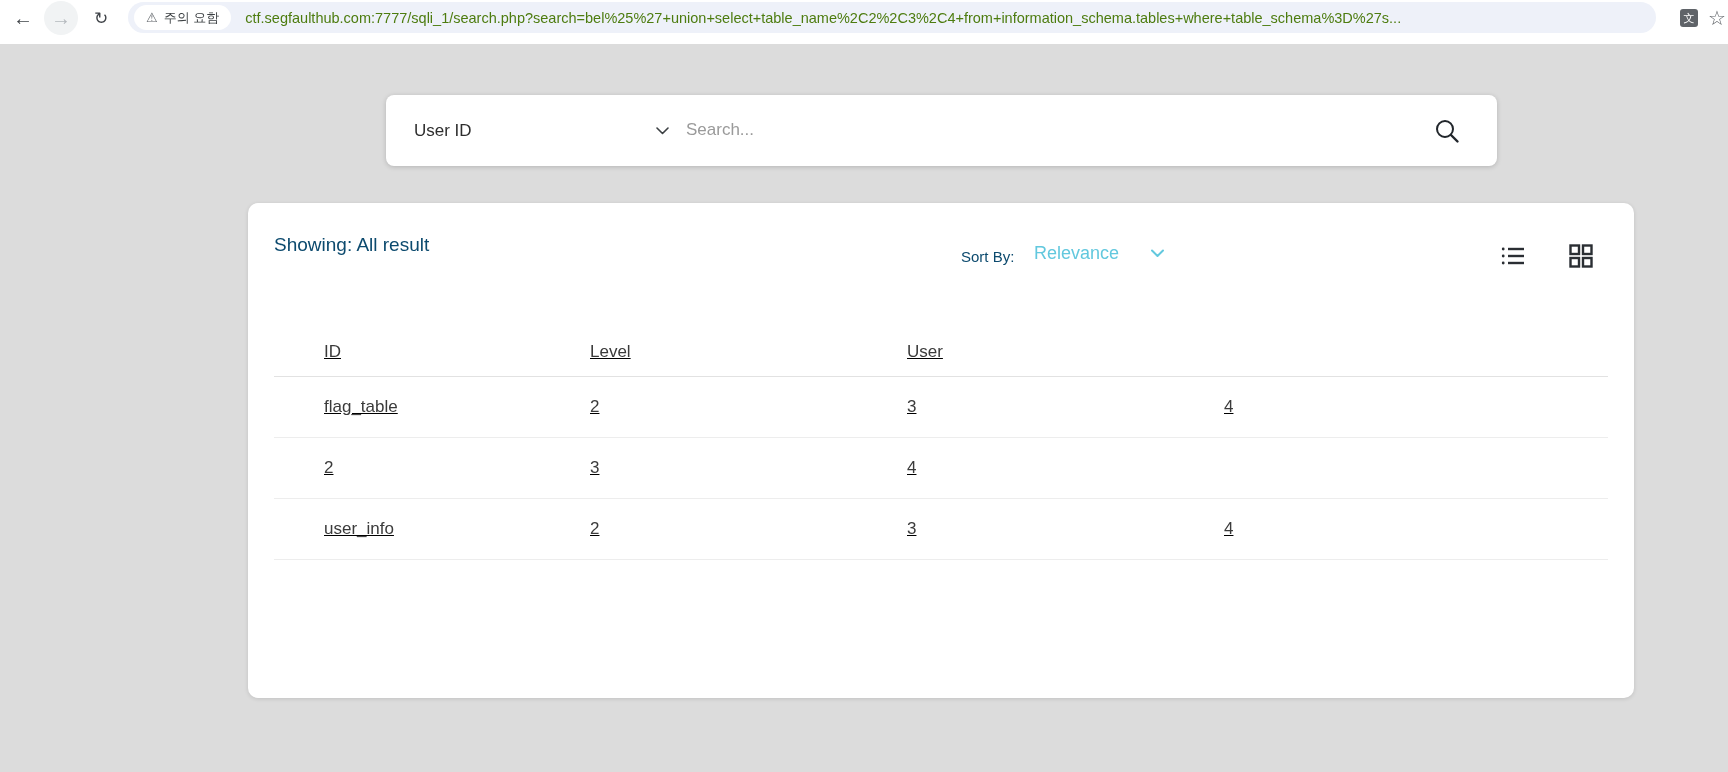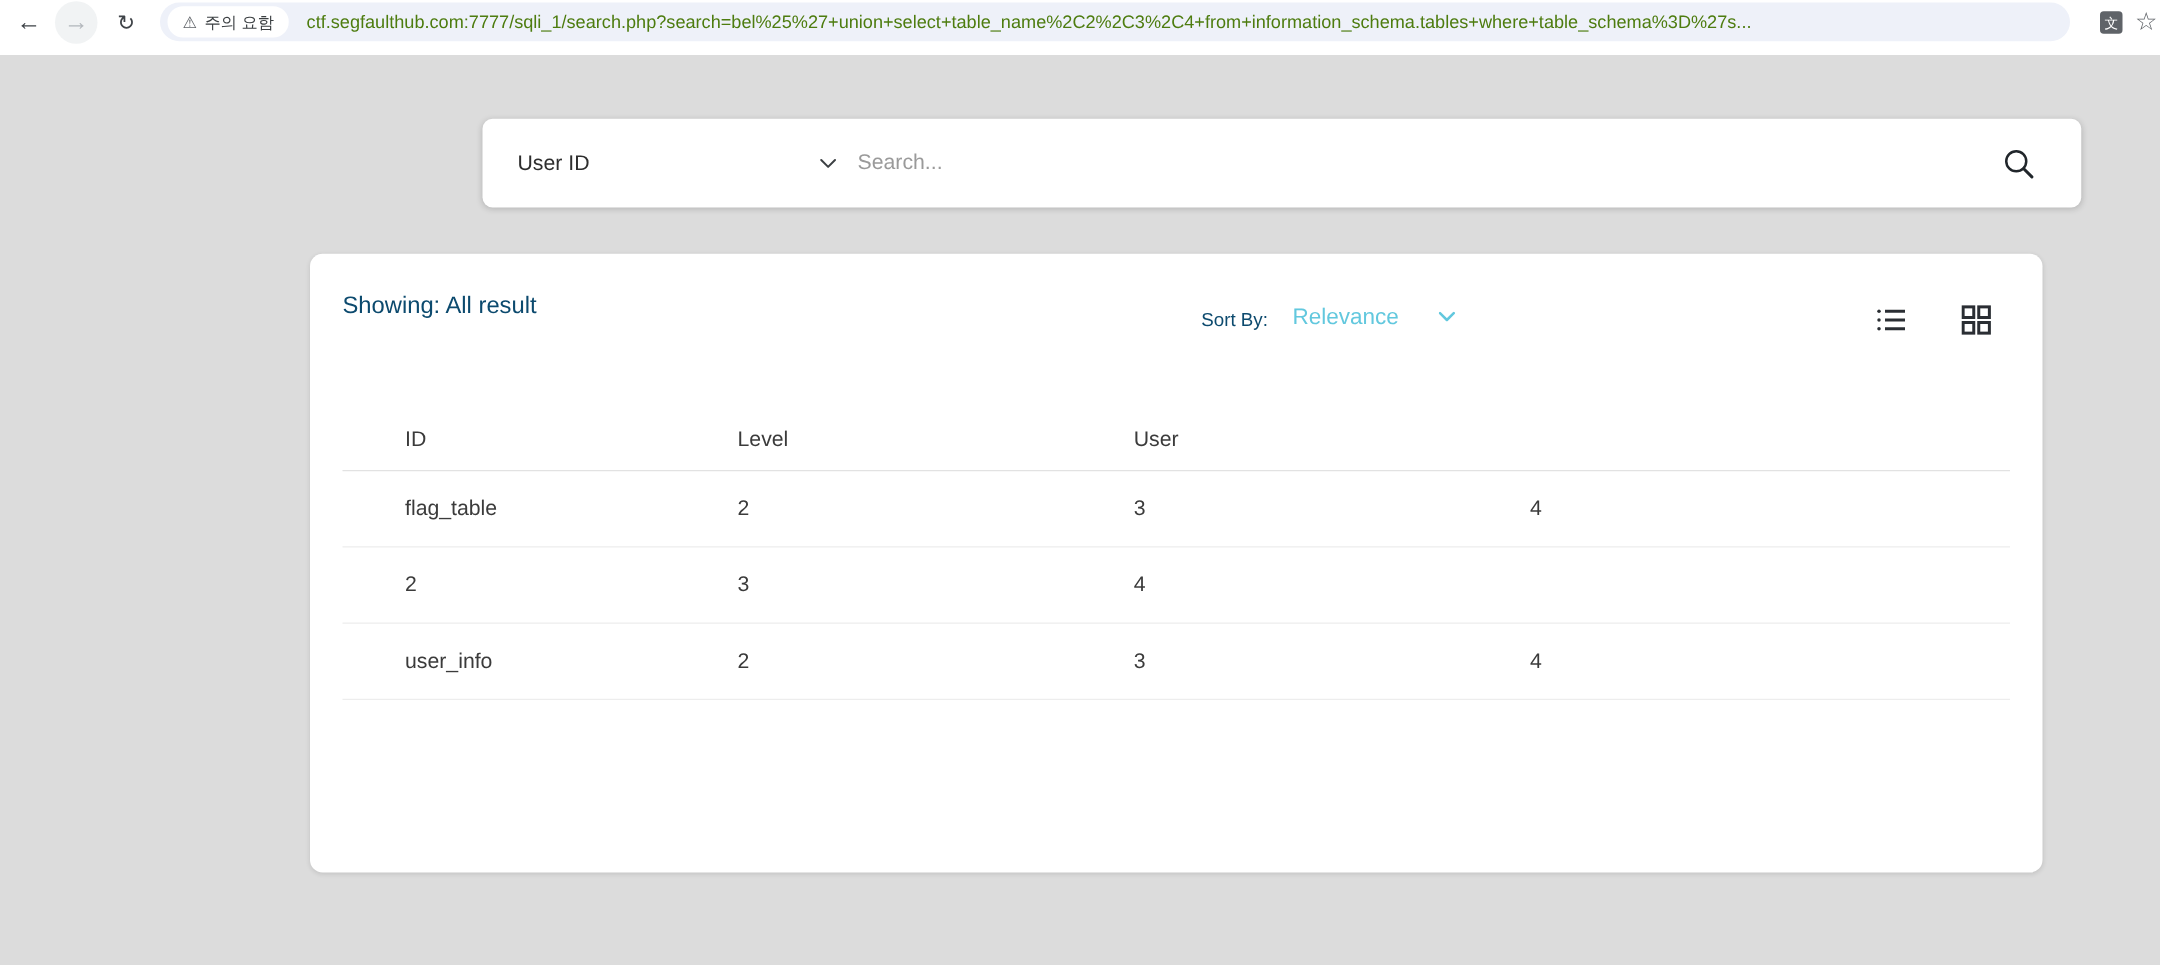--- a/index.html
+++ b/index.html
@@ -27,21 +27,21 @@
               align-items:center; gap:10px; padding-right:2px; background:#fff; }
   .translate-ic { width:18px; height:18px; background:#5f6368; border-radius:3px;
                   color:#fff; font-size:11px; display:flex; align-items:center;
                   justify-content:center; cursor:pointer; }
   .star-ic { font-size:20px; color:#5f6368; cursor:pointer; line-height:1; }
 
   
   .page { position:relative; width:1728px; height:728px; background:#dcdcdc; }
 
   
-  .search-card { position:absolute; left:386px; top:51px; width:1279px; height:71px;
+  .search-card { position:absolute; left:386px; top:51px; width:1111px; height:71px;
                  background:#fff; border-radius:8px; box-shadow:0 1px 5px rgba(0,0,0,.18);
                  display:flex; align-items:center; }
   .cat-select { position:absolute; left:28px; top:0; height:71px; width:260px;
                 display:flex; align-items:center; cursor:pointer; }
   .cat-label { font-size:17px; color:#2e2e2e; }
   .cat-chev { position:absolute; left:242px; top:32px; }
   .search-input { position:absolute; left:300px; top:18px; width:980px; height:34px;
                   border:none; outline:none; font-size:17px; color:#333;
                   font-family:"Liberation Sans", sans-serif; background:transparent; }
   .search-input::placeholder { color:#9a9a9a; }
@@ -58,21 +58,21 @@
   .sort-select { position:absolute; left:786px; top:40px; display:flex; align-items:center;
                  gap:32px; cursor:pointer; }
   .sort-value { font-size:18px; color:#62c8de; }
   .view-toggle { position:absolute; top:41px; width:24px; height:24px; cursor:pointer; }
   .view-list { left:1253px; }
   .view-grid { left:1321px; }
 
   
   .tbl { position:absolute; left:26px; right:26px; top:124px; font-weight:300; }
   .tbl-row { display:grid; grid-template-columns:316px 317px 317px 1fr;
-             align-items:center; height:61px; border-bottom:1px solid #ededed; }
+             align-items:center; height:61px; border-bottom:1px solid #ededed;text-decoration:underline; }
   .tbl-head { height:50px; border-bottom:1px solid #e2e2e2; }
   .tbl-row > div:first-child { padding-left:50px; }
   .th { font-size:17px; color:#3b3b3b; }
   .td { font-size:17px; color:#3b3b3b; }
 
   svg { display:block; }
 </style>
 </head>
 <body>
 

